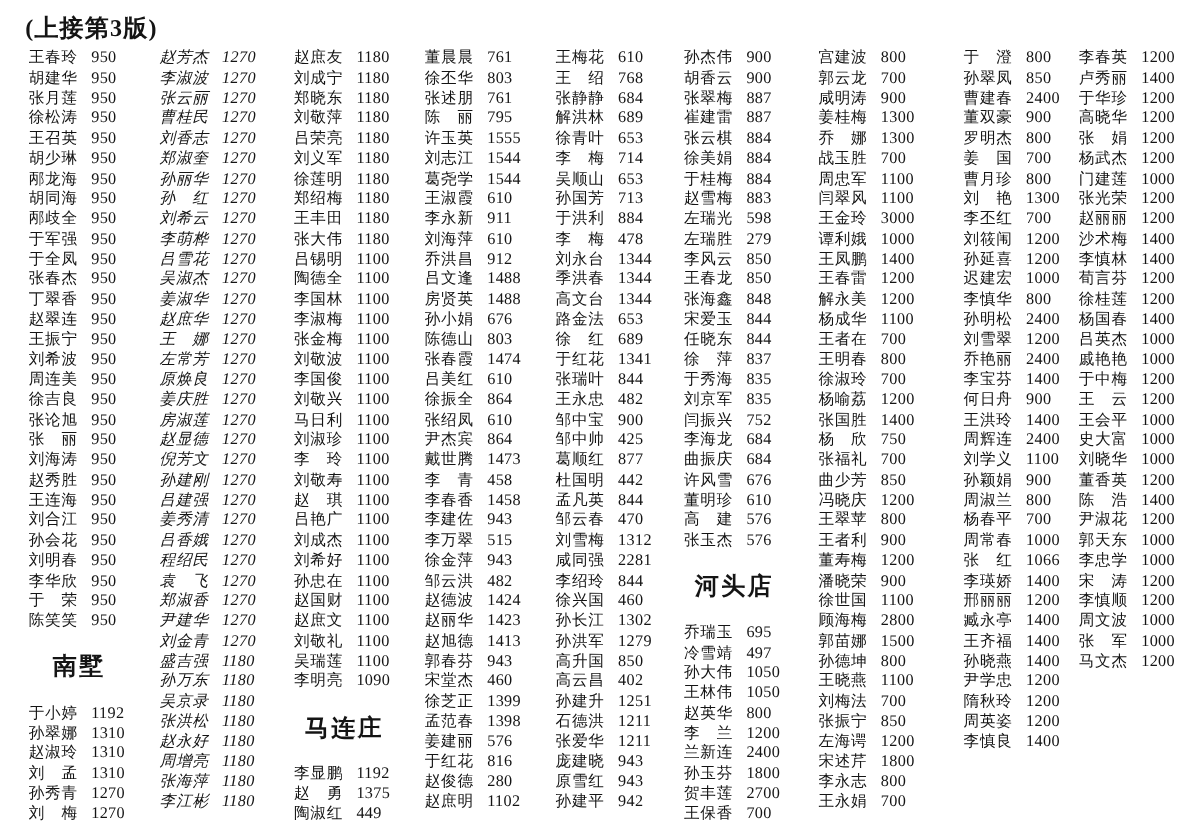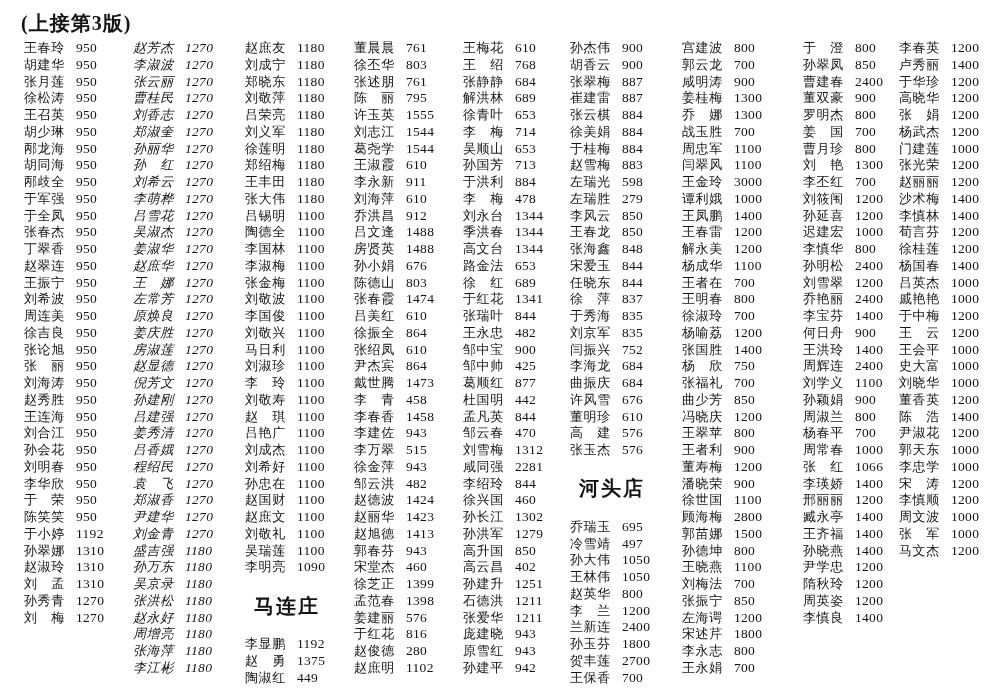--- a/index.html
+++ b/index.html
@@ -42,20 +42,21 @@
         <div class="row"><span class="n">张　丽</span><span class="v">950</span></div>
         <div class="row"><span class="n">刘海涛</span><span class="v">950</span></div>
         <div class="row"><span class="n">赵秀胜</span><span class="v">950</span></div>
         <div class="row"><span class="n">王连海</span><span class="v">950</span></div>
         <div class="row"><span class="n">刘合江</span><span class="v">950</span></div>
         <div class="row"><span class="n">孙会花</span><span class="v">950</span></div>
         <div class="row"><span class="n">刘明春</span><span class="v">950</span></div>
         <div class="row"><span class="n">李华欣</span><span class="v">950</span></div>
         <div class="row"><span class="n">于　荣</span><span class="v">950</span></div>
         <div class="row"><span class="n">陈笑笑</span><span class="v">950</span></div>
+        <div class="sec">南墅</div>
         <div class="row"><span class="n">于小婷</span><span class="v">1192</span></div>
         <div class="row"><span class="n">孙翠娜</span><span class="v">1310</span></div>
         <div class="row"><span class="n">赵淑玲</span><span class="v">1310</span></div>
         <div class="row"><span class="n">刘　孟</span><span class="v">1310</span></div>
         <div class="row"><span class="n">孙秀青</span><span class="v">1270</span></div>
         <div class="row"><span class="n">刘　梅</span><span class="v">1270</span></div>
       </div>
       <div class="col" style="left: 133px; font-style: italic;">
         <div class="row"><span class="n">赵芳杰</span><span class="v">1270</span></div>
         <div class="row"><span class="n">李淑波</span><span class="v">1270</span></div>

